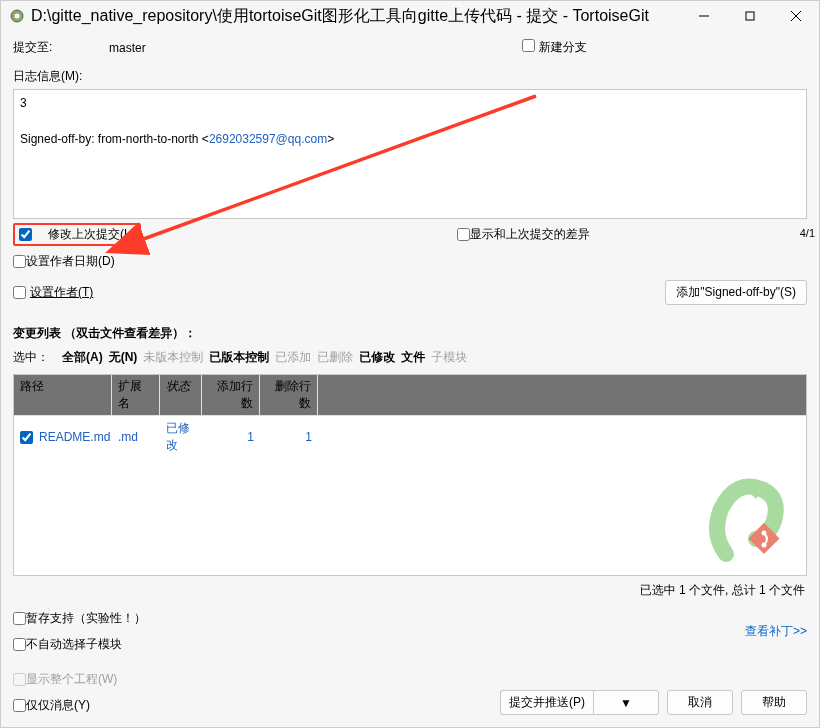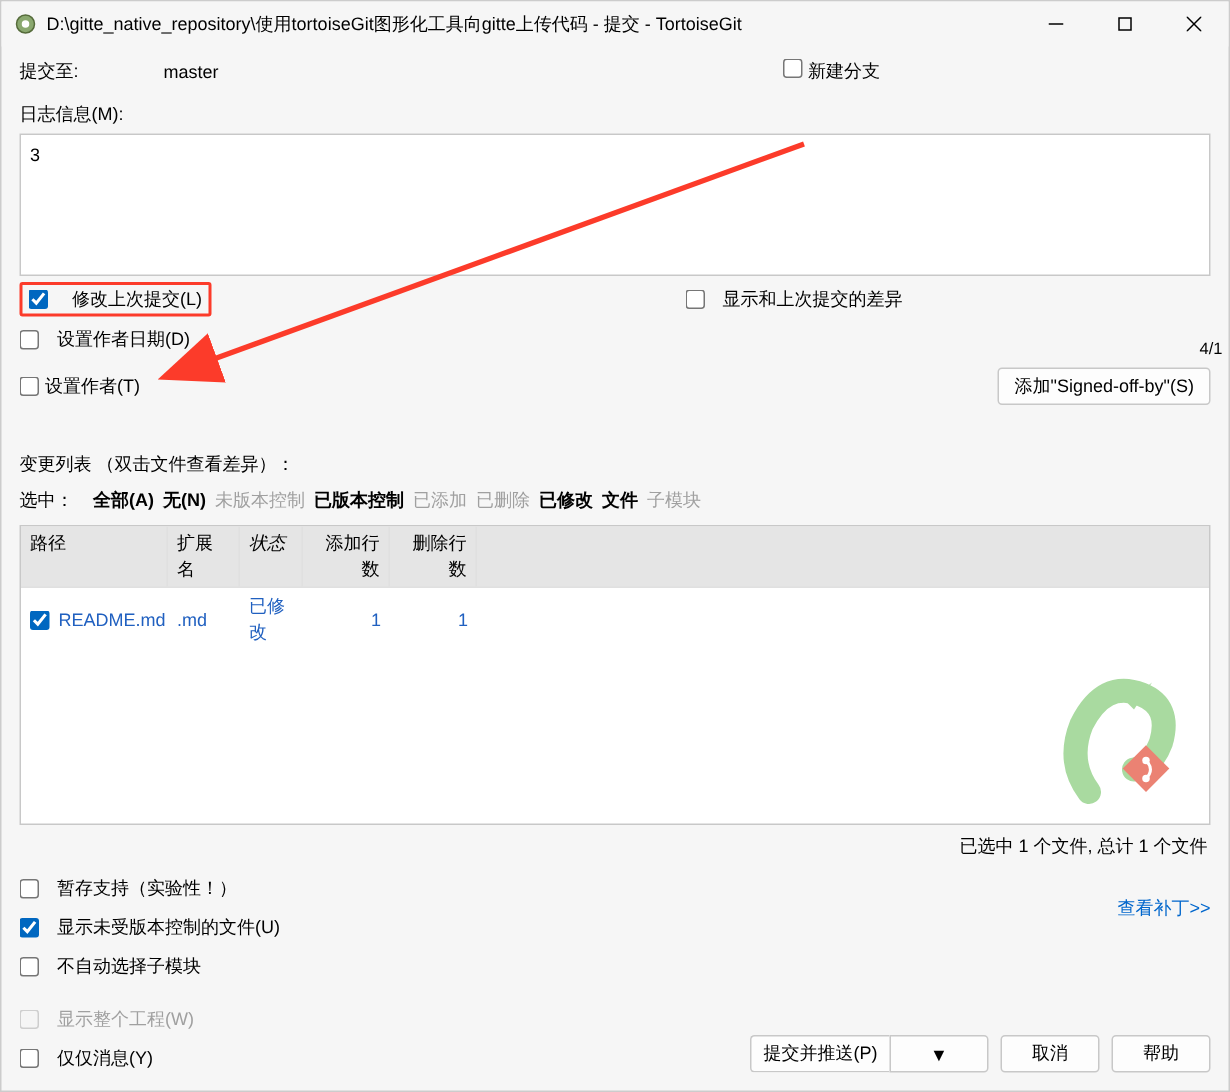--- a/index.html
+++ b/index.html
@@ -1,46 +1,46 @@
 <!DOCTYPE html>
 <html><head>
 <meta charset="utf-8">
 <style>
 * { box-sizing: border-box; margin: 0; padding: 0; font-family: "Microsoft YaHei", "Segoe UI", sans-serif; }
 body { background: #f6f6f6; font-size: 12px; color: #000; }
 .window { width: 820px; height: 728px; background: #f6f6f6; border: 1px solid #ccc; display: flex; flex-direction: column; position: relative; }
 .titlebar { height: 30px; display: flex; align-items: center; padding: 0 0 0 8px; background: #f6f6f6; }
 .titlebar .icon { width: 16px; height: 16px; margin-right: 6px; }
-.titlebar .title { flex: 1; font-size: 12px; color: #000; }
+.titlebar .title { flex: 1; font-size: 16px; color: #000; }
 .win-controls { display: flex; }
 .win-btn { width: 46px; height: 30px; display: flex; align-items: center; justify-content: center; cursor: pointer; }
 .content { flex: 1; padding: 8px 12px 10px 12px; display: flex; flex-direction: column; gap: 4px; overflow: hidden; }
 .row { display: flex; align-items: center; gap: 6px; }
 .commit-to { margin-bottom: 6px; }
 .commit-to .label { width: 90px; }
 .commit-to .branch { color: #000; }
 .new-branch { margin-left: 370px; display: flex; align-items: flex-start; gap: 4px; }
 .log-label { margin-top: 2px; }
 .msg-box { width: 100%; height: 130px; border: 1px solid #c8c8c8; background: #fff; padding: 4px 6px; font-family: Consolas, monospace; font-size: 12px; line-height: 1.5; overflow: hidden; position: relative; }
 .msg-box .line1 { color: #000; }
 .msg-box .line3 { color: #000; }
 .msg-box .email { color: #2060c0; }
 .msg-counter { position: absolute; right: 4px; top: 226px; font-size: 11px; color: #000; }
-.checkbox-row { display: flex; align-items: center; gap: 12px; padding: 3px 0; }
+.checkbox-row { display: flex; align-items: center; gap: 0; padding: 3px 0; }
 .highlight-box { border: 2px solid #fc3b2a; padding: 1px 4px; display: inline-flex; align-items: center; gap: 16px; border-radius: 2px; }
 .btn { background: #fdfdfd; border: 1px solid #c8c8c8; padding: 3px 10px; cursor: pointer; font-size: 12px; border-radius: 3px; }
 .diff-col { margin-left: 310px; }
-.changed-label { margin-top: 24px; }
+.changed-label { margin-top: 13px; font-weight: bold; }
 .filter-row { display: flex; gap: 0; align-items: center; margin: 3px 0 4px 0; }
 .filter-row .lbl { margin-right: 10px; text-align: right; }
 .filter-item { padding: 0 3px; color: #000; }
 .filter-item.bold { font-weight: bold; }
 .filter-item.dim { color: #a0a0a0; }
 .file-table { flex: 1; border: 1px solid #c8c8c8; background: #fff; display: flex; flex-direction: column; min-height: 200px; position: relative; overflow: hidden; }
-.table-header { display: flex; background: #e5e5e5; border-bottom: 1px solid #e0e0e0; }
+.table-header { display: flex; background: #737373; border-bottom: 1px solid #e0e0e0; }
 .th { padding: 3px 6px; border-right: 1px solid #e0e0e0; font-size: 12px; }
 .th.path { width: 98px; }
 .th.ext { width: 48px; }
 .th.status { width: 42px; font-style: italic; }
 .th.add { width: 58px; text-align: right; }
 .th.del { width: 58px; text-align: right; }
 .table-body { flex: 1; }
 .tr { display: flex; padding: 2px 0; align-items: center; }
 .td { padding: 2px 6px; font-size: 12px; }
 .td.path { width: 98px; display: flex; align-items: center; gap: 3px; color: #2060c0; }
@@ -103,41 +103,44 @@
         <input type="checkbox" style="">
         <span>新建分支</span>
       </span>
     </div>
 
     <div class="log-label">日志信息(M):</div>
 
     <div class="msg-box">
       <div class="line1">3</div>
       <div>&nbsp;</div>
+      <div class="line3">
+        <span>Signed-off-by: from-north-to-north &lt;</span><span class="email">2692032597@qq.com</span><span>&gt;</span>
+      </div>
     </div>
     <div class="msg-counter">4/1</div>
 
     <div class="row" style="justify-content: flex-start;">
       <span class="highlight-box">
         <input type="checkbox" checked="" style="">
         <span>修改上次提交(L)</span>
       </span>
       <span class="checkbox-row diff-col">
         <input type="checkbox" style="">
         <span>显示和上次提交的差异</span>
       </span>
     </div>
 
     <div class="checkbox-row">
       <input type="checkbox" style="">
       <span>设置作者日期(D)</span>
     </div>
 
     <div class="checkbox-row" style="display:flex; justify-content:space-between; align-items:center;">
-      <span style="display:flex; align-items:center; gap:4px;">
+      <span style="display:flex; align-items:center; gap:4px;text-decoration:underline;">
         <input type="checkbox" style="">
         <span>设置作者(T)</span>
       </span>
       <button class="btn">添加"Signed-off-by"(S)</button>
     </div>
 
     <div class="changed-label">变更列表 （双击文件查看差异）：</div>
 
     <div class="filter-row">
       <span class="lbl">选中：</span>
@@ -190,24 +193,20 @@
 
     <div class="status-line">已选中 1 个文件, 总计 1 个文件</div>
 
     <div style="display:flex; justify-content:space-between; align-items:flex-start;">
       <div class="bottom-checks">
         <div class="checkbox-row">
           <input type="checkbox" style="">
           <span>暂存支持（实验性！）</span>
         </div>
         <div class="checkbox-row">
-          <input type="checkbox" checked="" style="">
-          <span>显示未受版本控制的文件(U)</span>
-        </div>
-        <div class="checkbox-row">
           <input type="checkbox" style="">
           <span>不自动选择子模块</span>
         </div>
       </div>
       <div class="patch-link" style="padding-top:18px;">查看补丁&gt;&gt;</div>
     </div>
 
     <div style="display:flex; justify-content:space-between; align-items:flex-end; margin-top:6px;">
       <div class="bottom-checks">
         <div class="checkbox-row">

